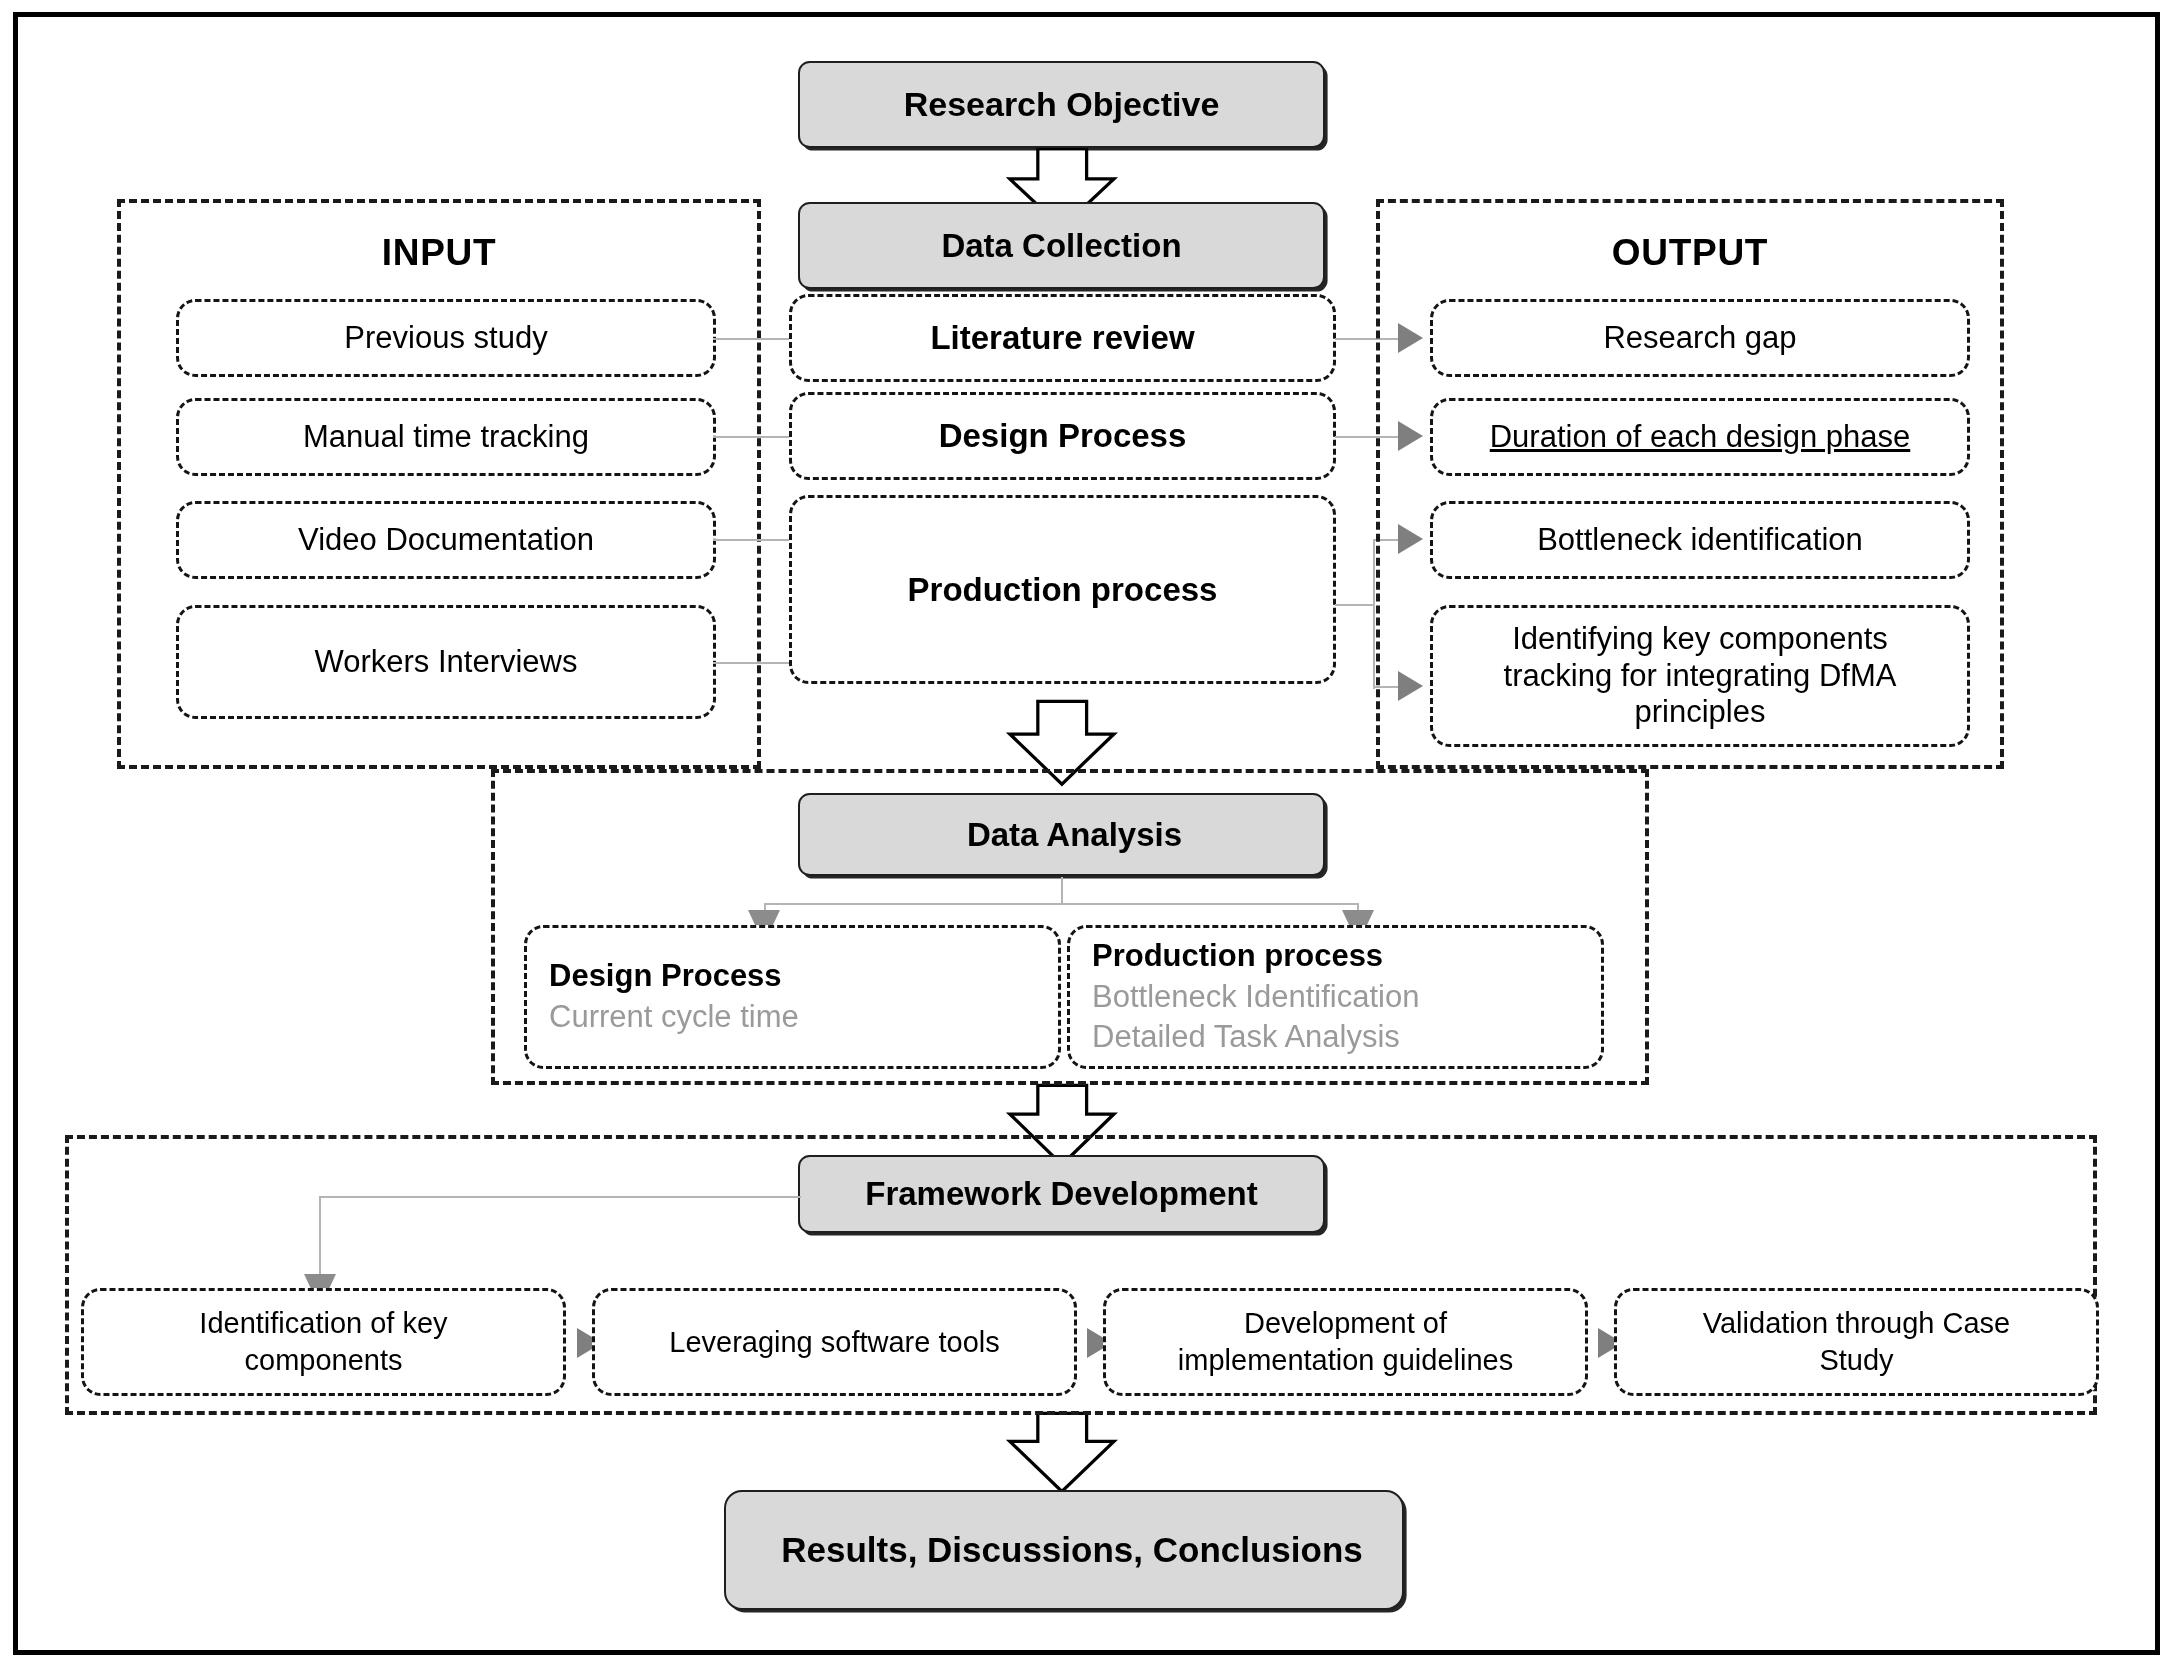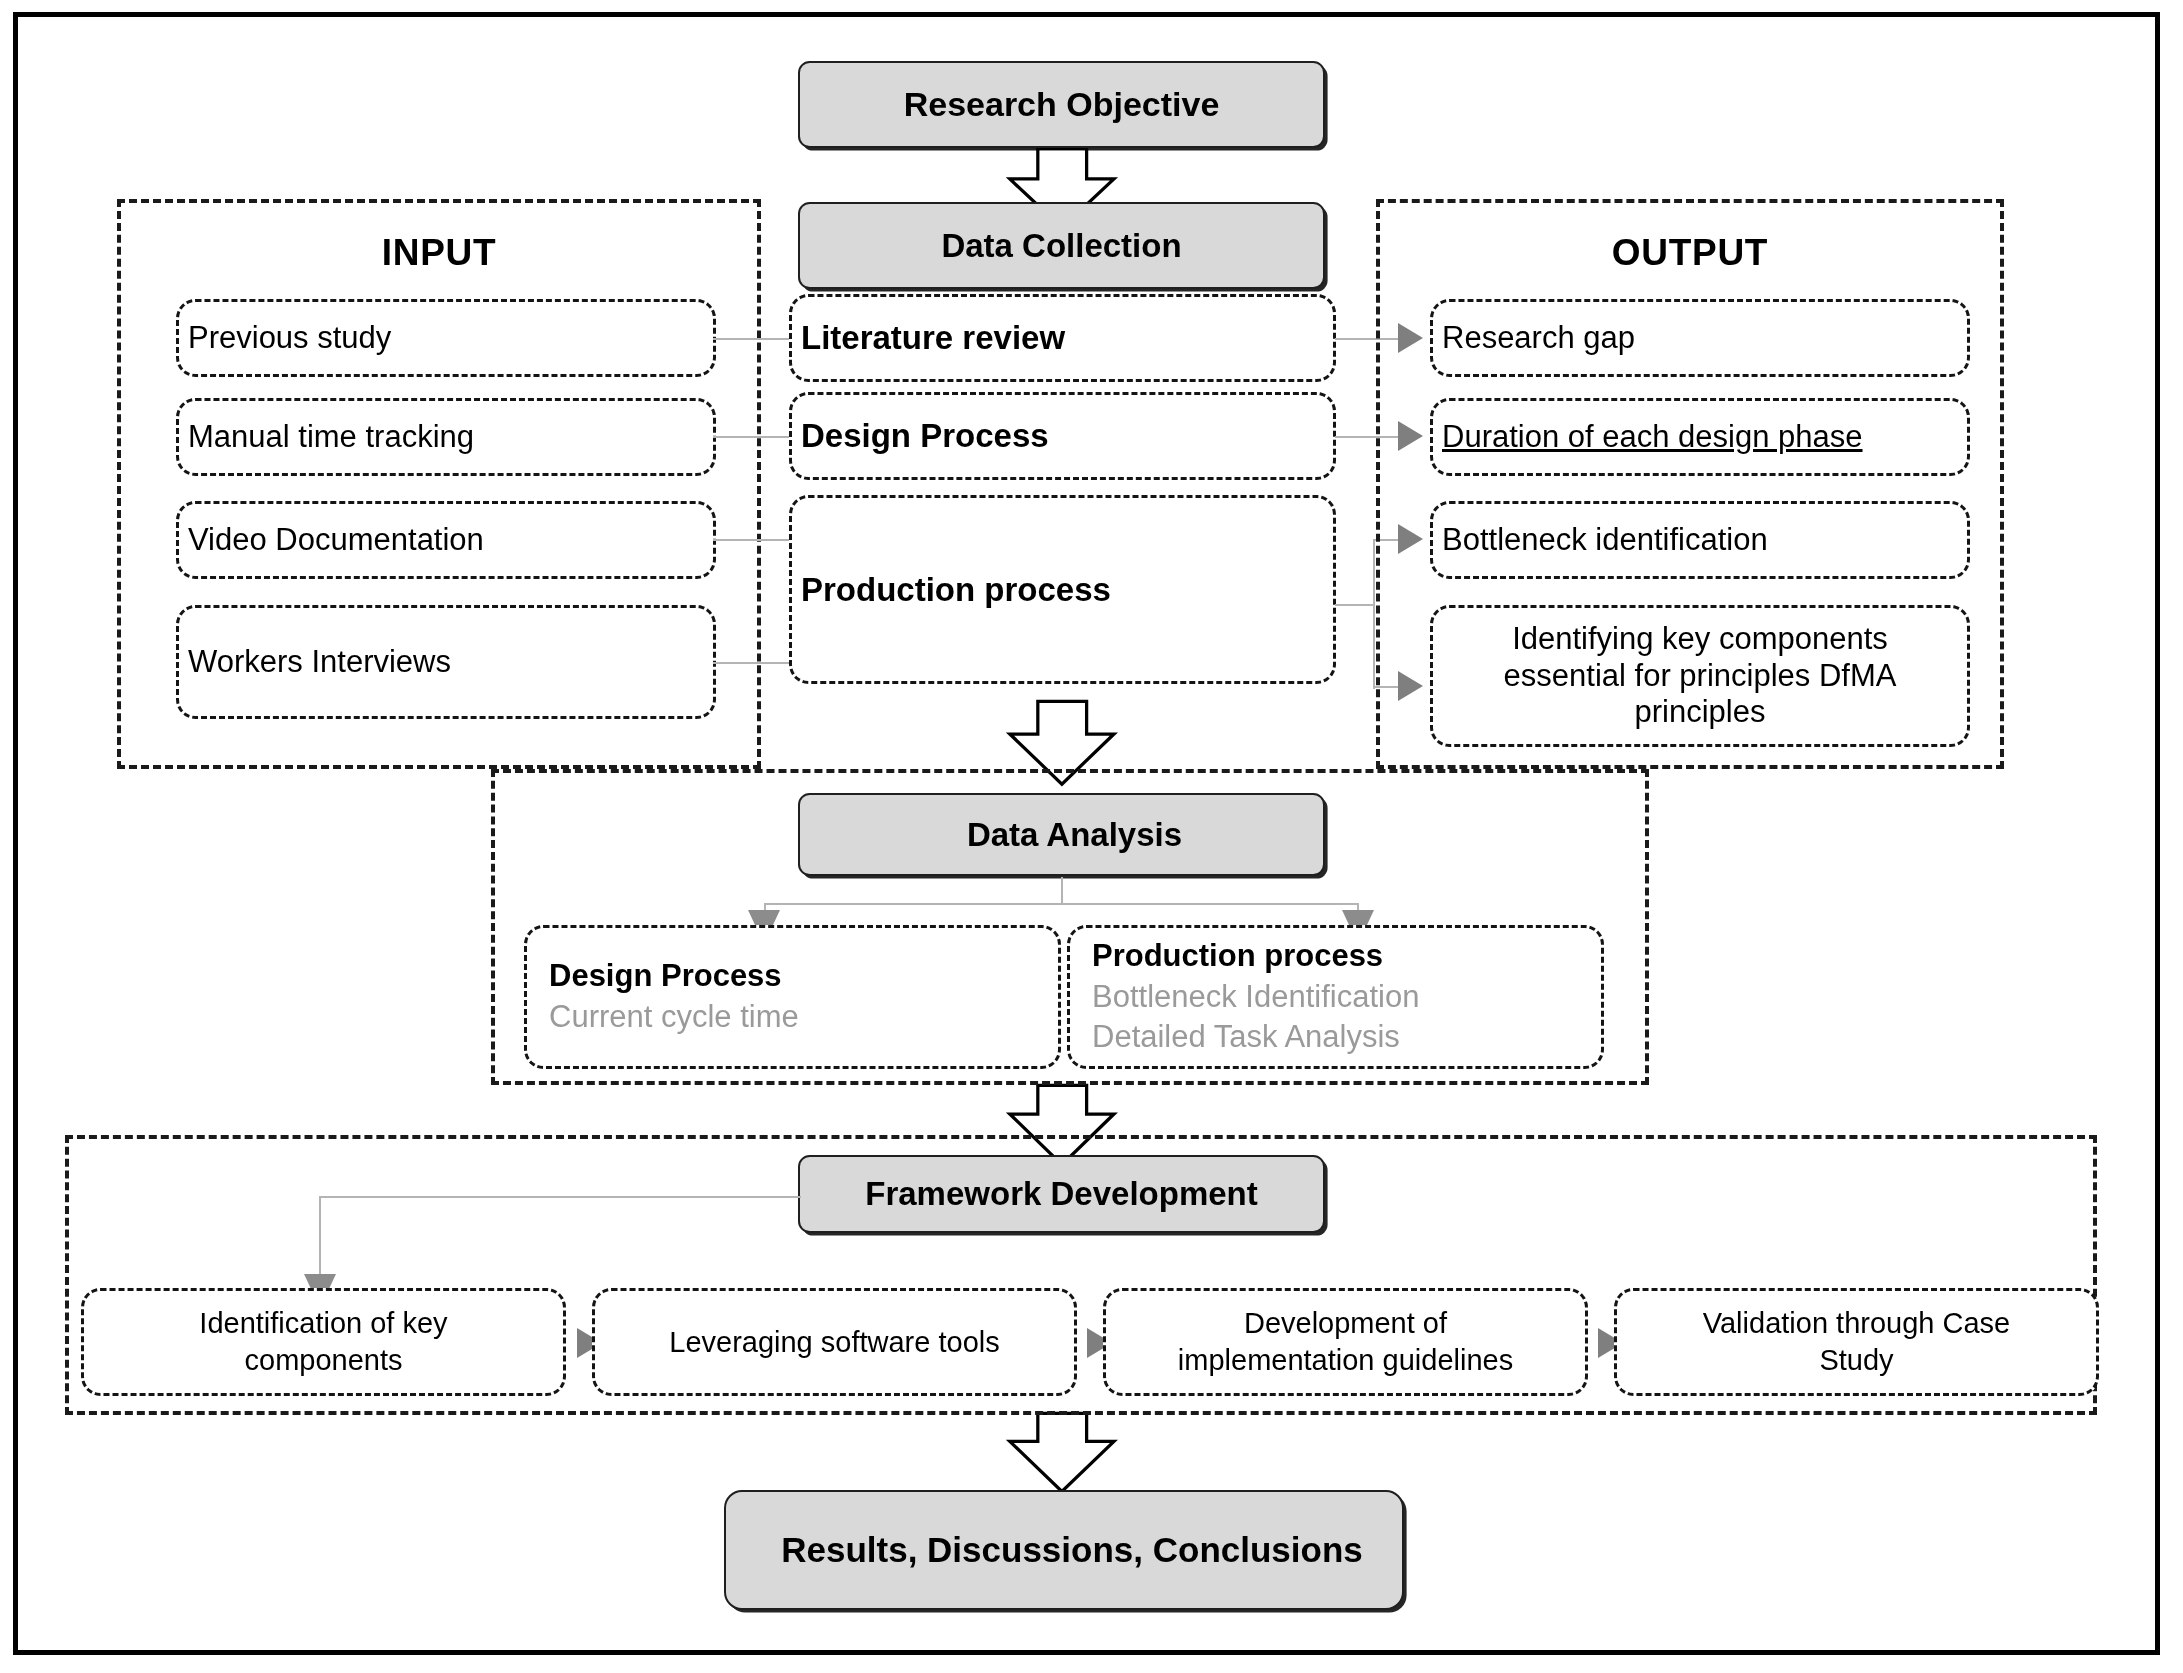--- a/index.html
+++ b/index.html
@@ -53,21 +53,21 @@
     box-shadow:3.3px 3.3px 0 -0.7px rgba(0,0,0,0.85);
   }
 
   
   .dbox{
     position:absolute;
     background:#ffffff;
     border:3.9px dashed #141414;
     border-radius:19.5px;
     box-sizing:border-box;
-    display:flex;align-items:center;
+    display:flex;align-items:center;justify-content:center;
     text-align:center;
     color:#000;
     padding:0 9px;
   }
   .dbox .lines{width:100%;}
   .dbox.left-align{justify-content:flex-start;text-align:left;padding-left:22px;}
 
   .t-bold{font-weight:bold;}
   .t-grey{color:#9a9a9a;}
 
@@ -179,21 +179,21 @@
   </div>
   <div class="dbox" style="left:1430px;top:398px;width:540px;height:78px;font-size:31px;text-decoration:underline;">
     <span>Duration of each design phase</span>
   </div>
   <div class="dbox" style="left:1430px;top:501px;width:540px;height:78px;font-size:31px;">
     <span>Bottleneck identification</span>
   </div>
   <div class="dbox" style="left:1430px;top:605px;width:540px;height:142px;font-size:31px;line-height:1.18;">
     <div class="lines">
       <div>Identifying  key components</div>
-      <div>essential for principles DfMA</div>
+      <div>tracking for integrating DfMA</div>
       <div>principles</div>
     </div>
   </div>
 
   <div class="panel" style="left:491px;top:769px;width:1158px;height:316px;"></div>
 
   <div class="gbox" style="left:798px;top:793px;width:527px;height:83px;font-size:33px;padding-left:26px;">
     <span>Data Analysis</span>
   </div>
 

